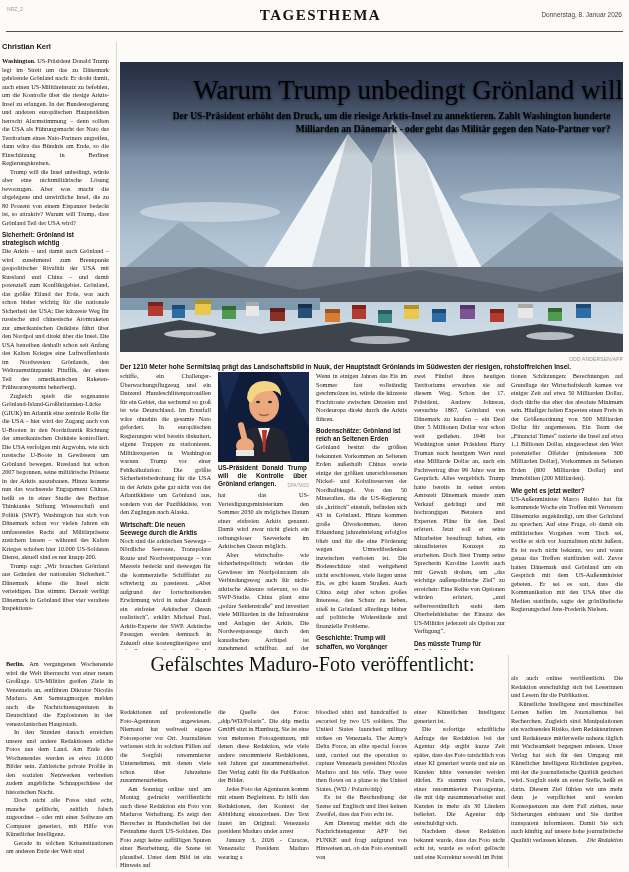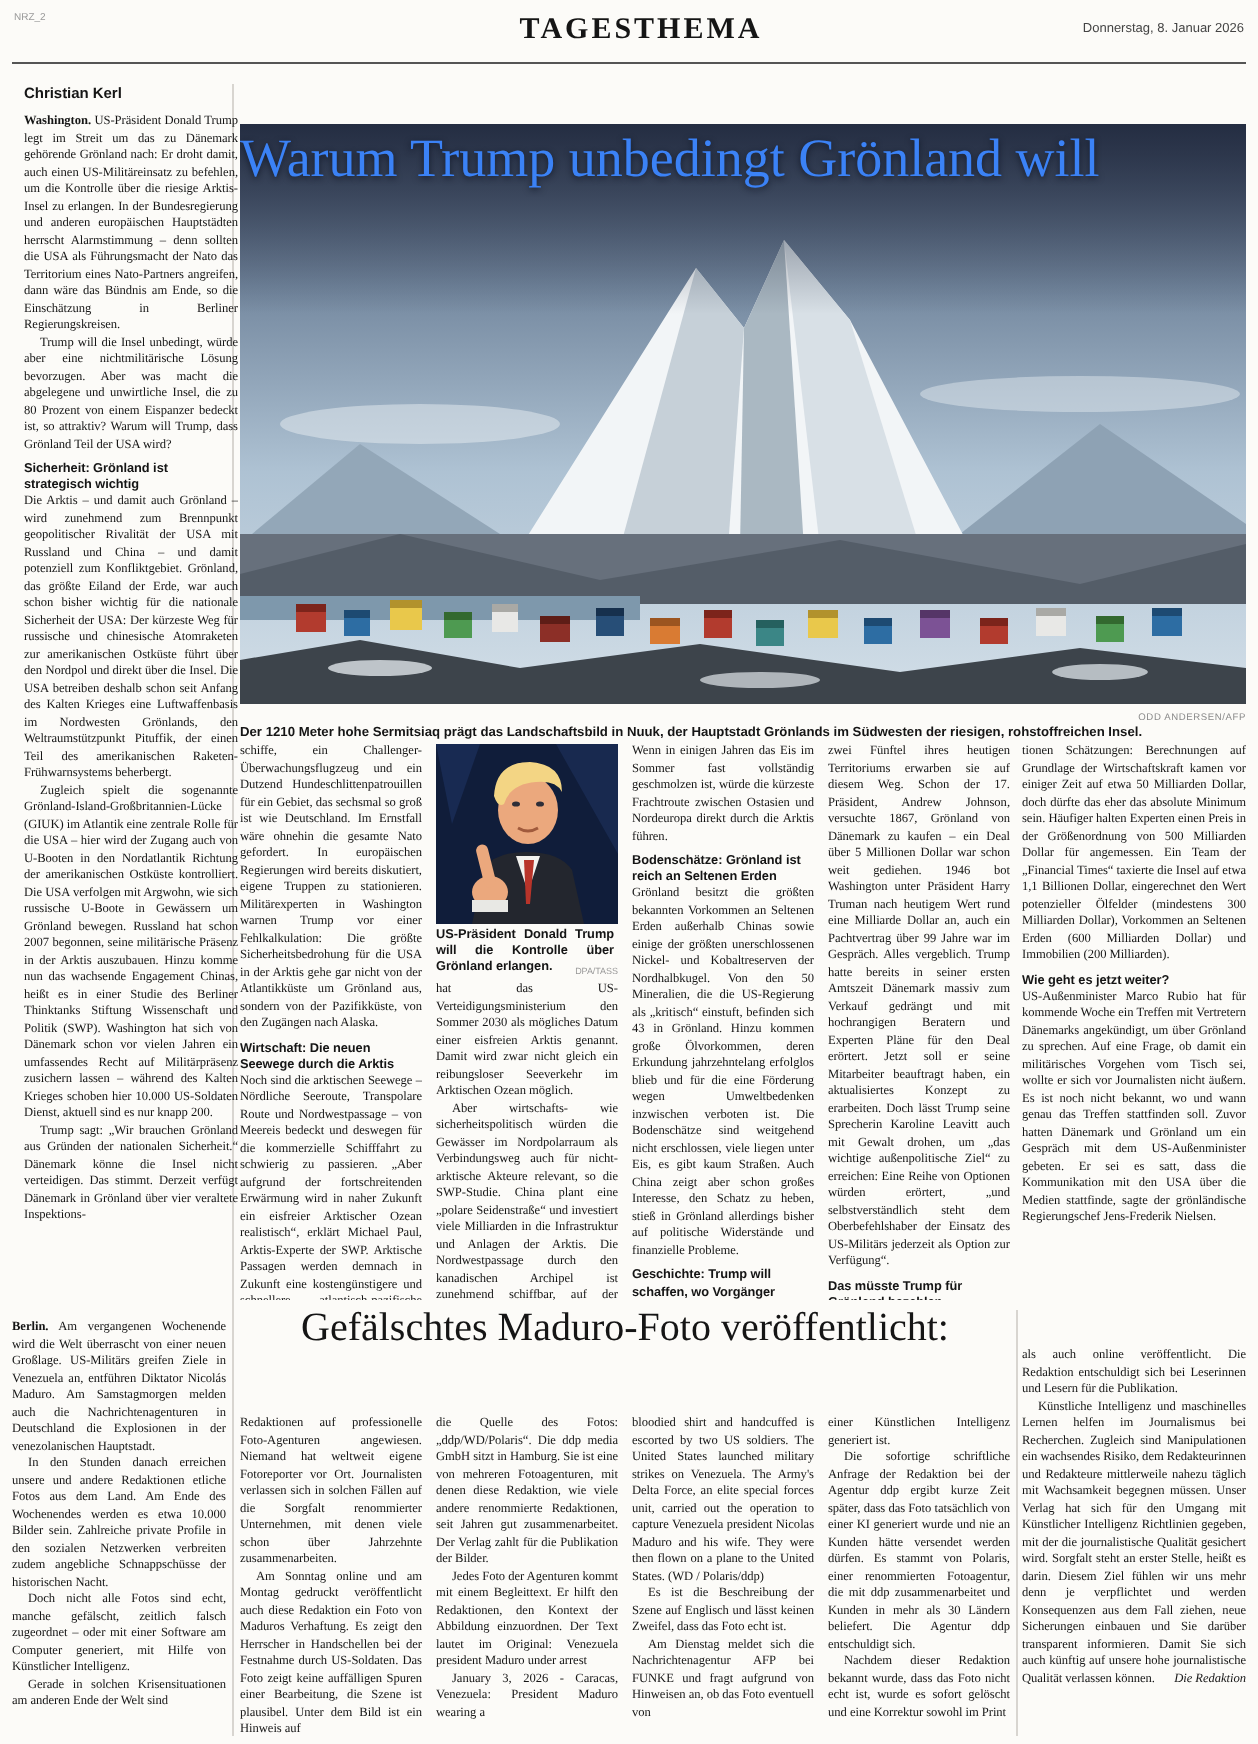--- a/index.html
+++ b/index.html
@@ -18,28 +18,28 @@
 
   
   .bodytext { font-size:6.3px; line-height:8.5px; text-align:justify; hyphens:auto; letter-spacing:-0.02px; }
   .bodytext p.ind { text-indent:8px; }
   .dl { font-weight:bold; }
   .sub { font-family:"Liberation Sans",sans-serif; font-weight:bold; font-size:6.4px;
          line-height:8.2px; margin-top:4px; text-align:left; hyphens:none; }
   .sig { font-style:italic; float:right; }
 
   
-  .kerl-col { position:absolute; left:12px; top:42px; width:107px; height:608px; overflow:hidden; }
+  .kerl-col { position:absolute; left:2px; top:42px; width:107px; height:608px; overflow:hidden; }
   .byline { font:700 7.5px "Liberation Sans",sans-serif; margin-bottom:6px; }
   .maduro-intro-col { position:absolute; left:6px; top:660px; width:107px; height:206px; overflow:hidden; }
 
   
   .hero { position:absolute; left:120px; top:62px; width:503px; height:290px; overflow:hidden; }
   .hero svg { position:absolute; left:0; top:0; }
-  .hero-overlay { position:absolute; left:0; top:0; width:100%; text-align:left; color:#3b82f6; }
+  .hero-overlay { position:absolute; left:0; top:11px; width:100%; text-align:right; color:#000000; }
   .hero-headline { font:27px "Liberation Serif",serif; margin-top:2px; text-shadow:0 1px 3px rgba(10,16,30,.7); }
   .hero-standfirst { font:700 9.5px "Liberation Serif",serif; line-height:12.5px; max-width:478px;
     margin:4px auto 0; text-shadow:0 1px 2px rgba(10,16,30,.75); }
   .caption-row { position:absolute; left:120px; top:355px; width:503px; height:12px; }
   .caption-txt { font:700 6.6px "Liberation Sans",sans-serif; }
   .credit { font:4.8px "Liberation Sans",sans-serif; color:#8a8a8a; letter-spacing:.3px;
     position:absolute; right:0; top:2px; }
 
   
   .g-cols { position:absolute; left:120px; top:372px; width:385px; height:278px;
@@ -146,20 +146,21 @@
         <rect x="456" y="242" width="15" height="4" fill="#1d4a72"></rect>
     </g>
     <polygon points="0,290 0,268 60,258 140,272 230,260 330,274 420,262 503,272 503,290" fill="#3d444b"></polygon>
     <ellipse cx="70" cy="272" rx="26" ry="4" fill="#dfe5e9" opacity="0.8"></ellipse>
     <ellipse cx="260" cy="278" rx="30" ry="4" fill="#dfe5e9" opacity="0.7"></ellipse>
     <ellipse cx="430" cy="274" rx="24" ry="4" fill="#dfe5e9" opacity="0.75"></ellipse>
     <rect width="503" height="95" fill="url(#shade)"></rect>
   </svg>
   <div class="hero-overlay">
     <div class="hero-headline">Warum Trump unbedingt Grönland will</div>
+    <div class="hero-standfirst">Der US-Präsident erhöht den Druck, um die riesige Arktis-Insel zu annektieren. Zahlt Washington hunderte Milliarden an Dänemark - oder geht das Militär gegen den Nato-Partner vor?</div>
   </div>
 </div>
 <div class="caption-row">
   <span class="caption-txt">Der 1210 Meter hohe Sermitsiaq prägt das Landschaftsbild in Nuuk, der Hauptstadt Grönlands im Südwesten der riesigen, rohstoffreichen Insel.</span>
   <span class="credit">ODD ANDERSEN/AFP</span>
 </div>
 
 <div class="g-cols bodytext">
   <div>
     <p>schiffe, ein Challenger-Überwachungsflugzeug und ein Dutzend Hundeschlittenpatrouillen für ein Gebiet, das sechsmal so groß ist wie Deutschland. Im Ernstfall wäre ohnehin die gesamte Nato gefordert. In europäischen Regierungen wird bereits diskutiert, eigene Truppen zu stationieren. Militärexperten in Washington warnen Trump vor einer Fehlkalkulation: Die größte Sicherheitsbedrohung für die USA in der Arktis gehe gar nicht von der Atlantikküste um Grönland aus, sondern von der Pazifikküste, von den Zugängen nach Alaska.</p>

